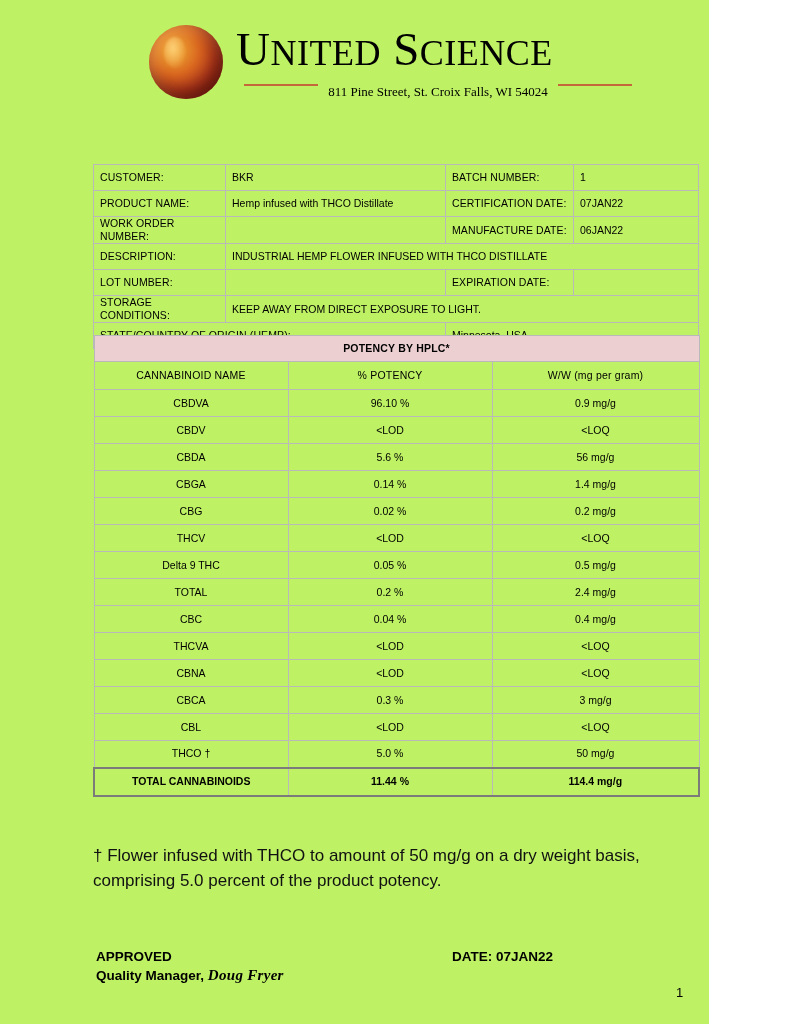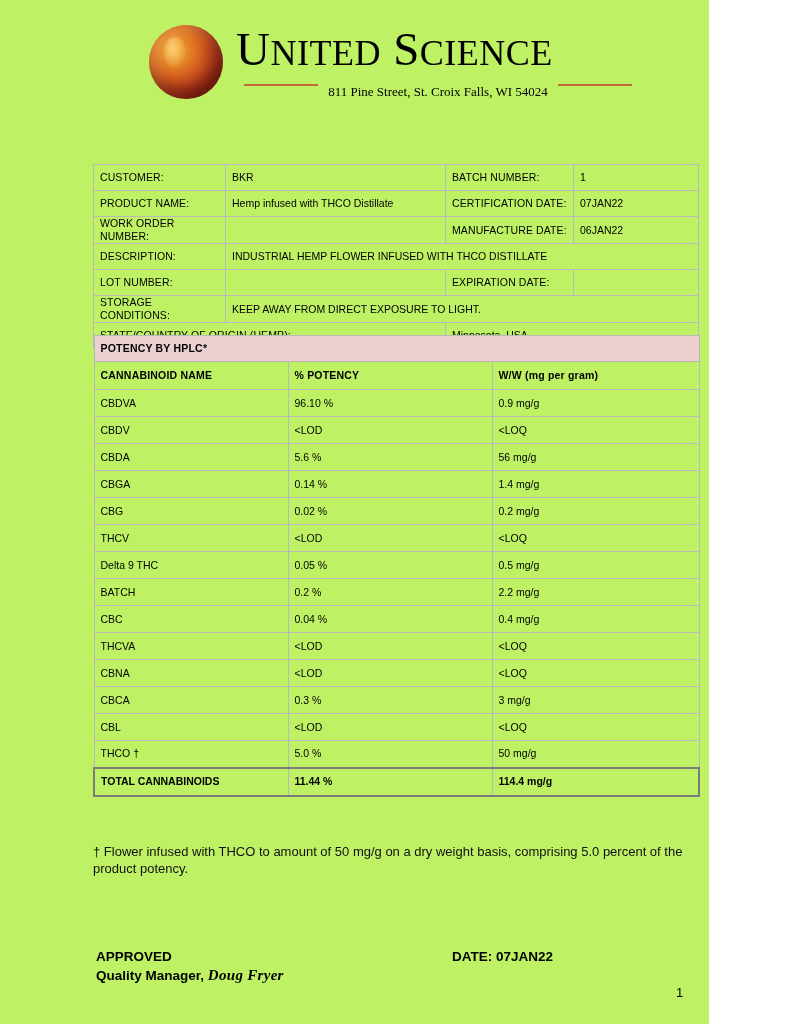--- a/index.html
+++ b/index.html
@@ -132,53 +132,53 @@
     letter-spacing: 0.1px;
   }
   #info-table td.val {
     font-weight: normal;
   }
   #info-table tr { height: 26px; }
 
   
   #potency-table { top: 335px; }
   #potency-table td {
-    text-align: left;
+    text-align: center;
     height: 27px;
   }
   #potency-table tr.banner td {
     background: #eccfd0;
     font-weight: bold;
     font-size: 10.5px;
     letter-spacing: 0.2px;
     height: 26px;
   }
   #potency-table tr.colhead td {
-    font-weight: bold;
+    font-weight: normal;
     font-size: 10.5px;
     letter-spacing: 0.2px;
     height: 28px;
   }
   #potency-table tr.total td {
     font-weight: bold;
     border-top: 2px solid #7b7b7b;
     border-bottom: 2px solid #7b7b7b;
     height: 28px;
   }
   #potency-table tr.total td:first-child { border-left: 2px solid #7b7b7b; }
   #potency-table tr.total td:last-child { border-right: 2px solid #7b7b7b; }
 
   
   .footnote {
     position: absolute;
     left: 93px;
     top: 843px;
     width: 600px;
-    font-size: 13px;
-    line-height: 17px;
+    font-size: 17px;
+    line-height: 25px;
     color: #111111;
   }
 
   
   .sig-block {
     position: absolute;
     left: 96px;
     top: 948px;
     width: 600px;
     height: 44px;
@@ -332,23 +332,23 @@
         <td>THCV</td>
         <td>&lt;LOD</td>
         <td>&lt;LOQ</td>
       </tr>
       <tr>
         <td>Delta 9 THC</td>
         <td>0.05 %</td>
         <td>0.5 mg/g</td>
       </tr>
       <tr>
-        <td>BATCH</td>
+        <td>TOTAL</td>
         <td>0.2 %</td>
-        <td>2.2 mg/g</td>
+        <td>2.4 mg/g</td>
       </tr>
       <tr>
         <td>CBC</td>
         <td>0.04 %</td>
         <td>0.4 mg/g</td>
       </tr>
       <tr>
         <td>THCVA</td>
         <td>&lt;LOD</td>
         <td>&lt;LOQ</td>

